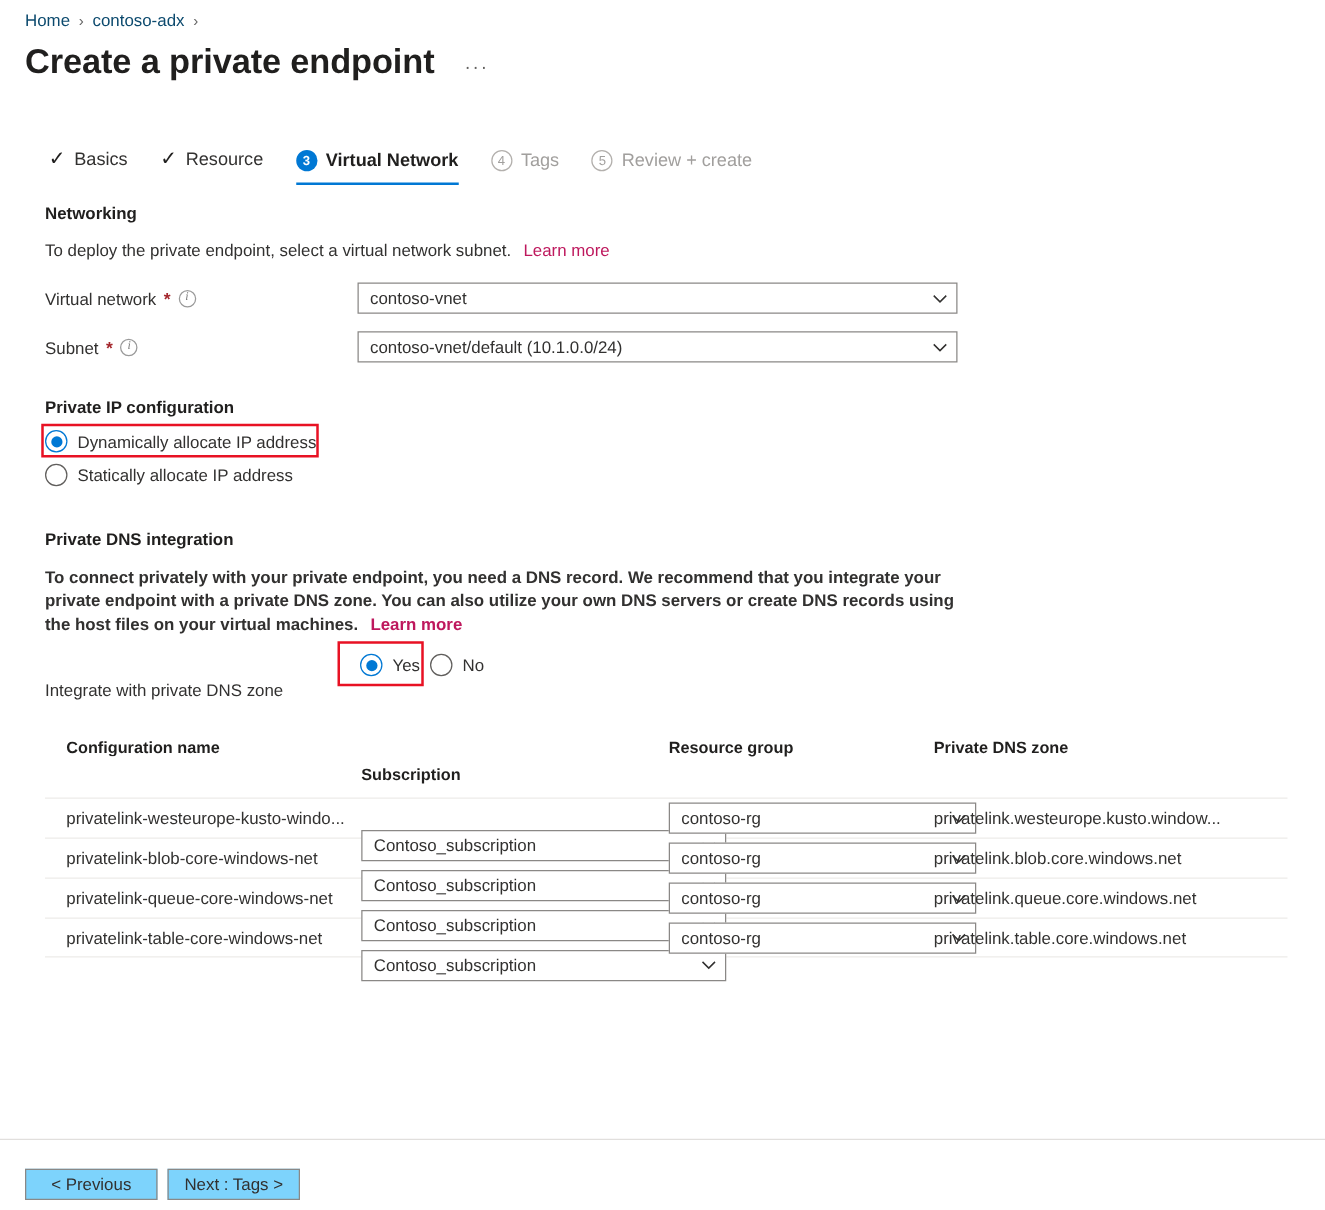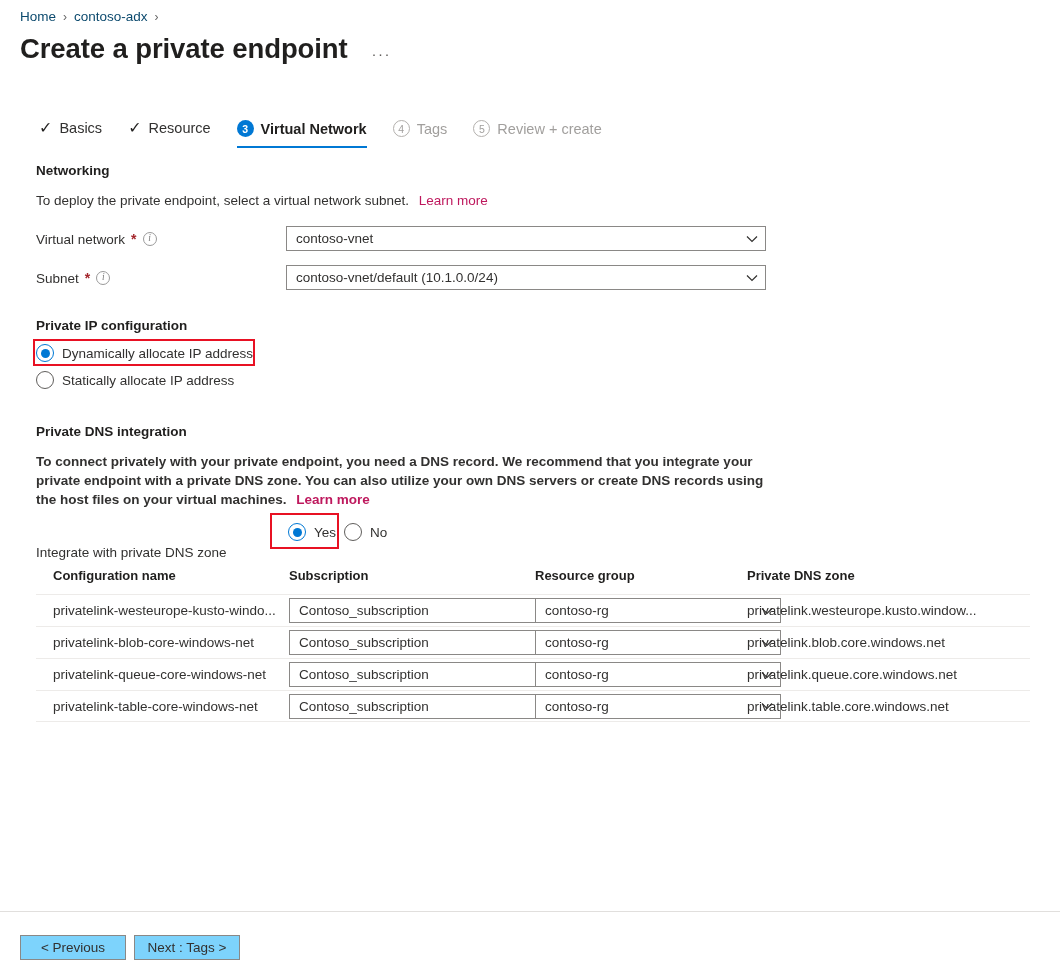--- a/index.html
+++ b/index.html
@@ -122,21 +122,21 @@
     font-size: 13px; font-weight: 600; color: #201f1e;
     padding-bottom: 11px;
   }
   .tbl-row {
     display: flex; align-items: center; height: 32px;
     border-top: 1px solid #edebe9; font-size: 13.5px; color: #323130;
   }
   .tbl-row:last-child { border-bottom: 1px solid #edebe9; }
   .c-name  { width: 253px; padding-left: 17px; overflow: hidden;
              white-space: nowrap; text-overflow: ellipsis; }
-  .c-sub   { width: 246px; }
+  .c-sub   { width: 246px; margin-top: 44px; }
   .c-rg    { width: 212px; }
   .c-zone  { width: 243px; overflow: hidden; white-space: nowrap; }
   .cell-dd {
     height: 25px; border: 1px solid #8a8886; background: #fff;
     display: flex; align-items: center; justify-content: space-between;
     padding: 0 7px 0 9px; font-size: 13.5px; color: #323130;
     cursor: pointer; white-space: nowrap; overflow: hidden;
   }
   .c-sub .cell-dd { width: 292px; }
   .c-rg  .cell-dd { width: 246px; }

